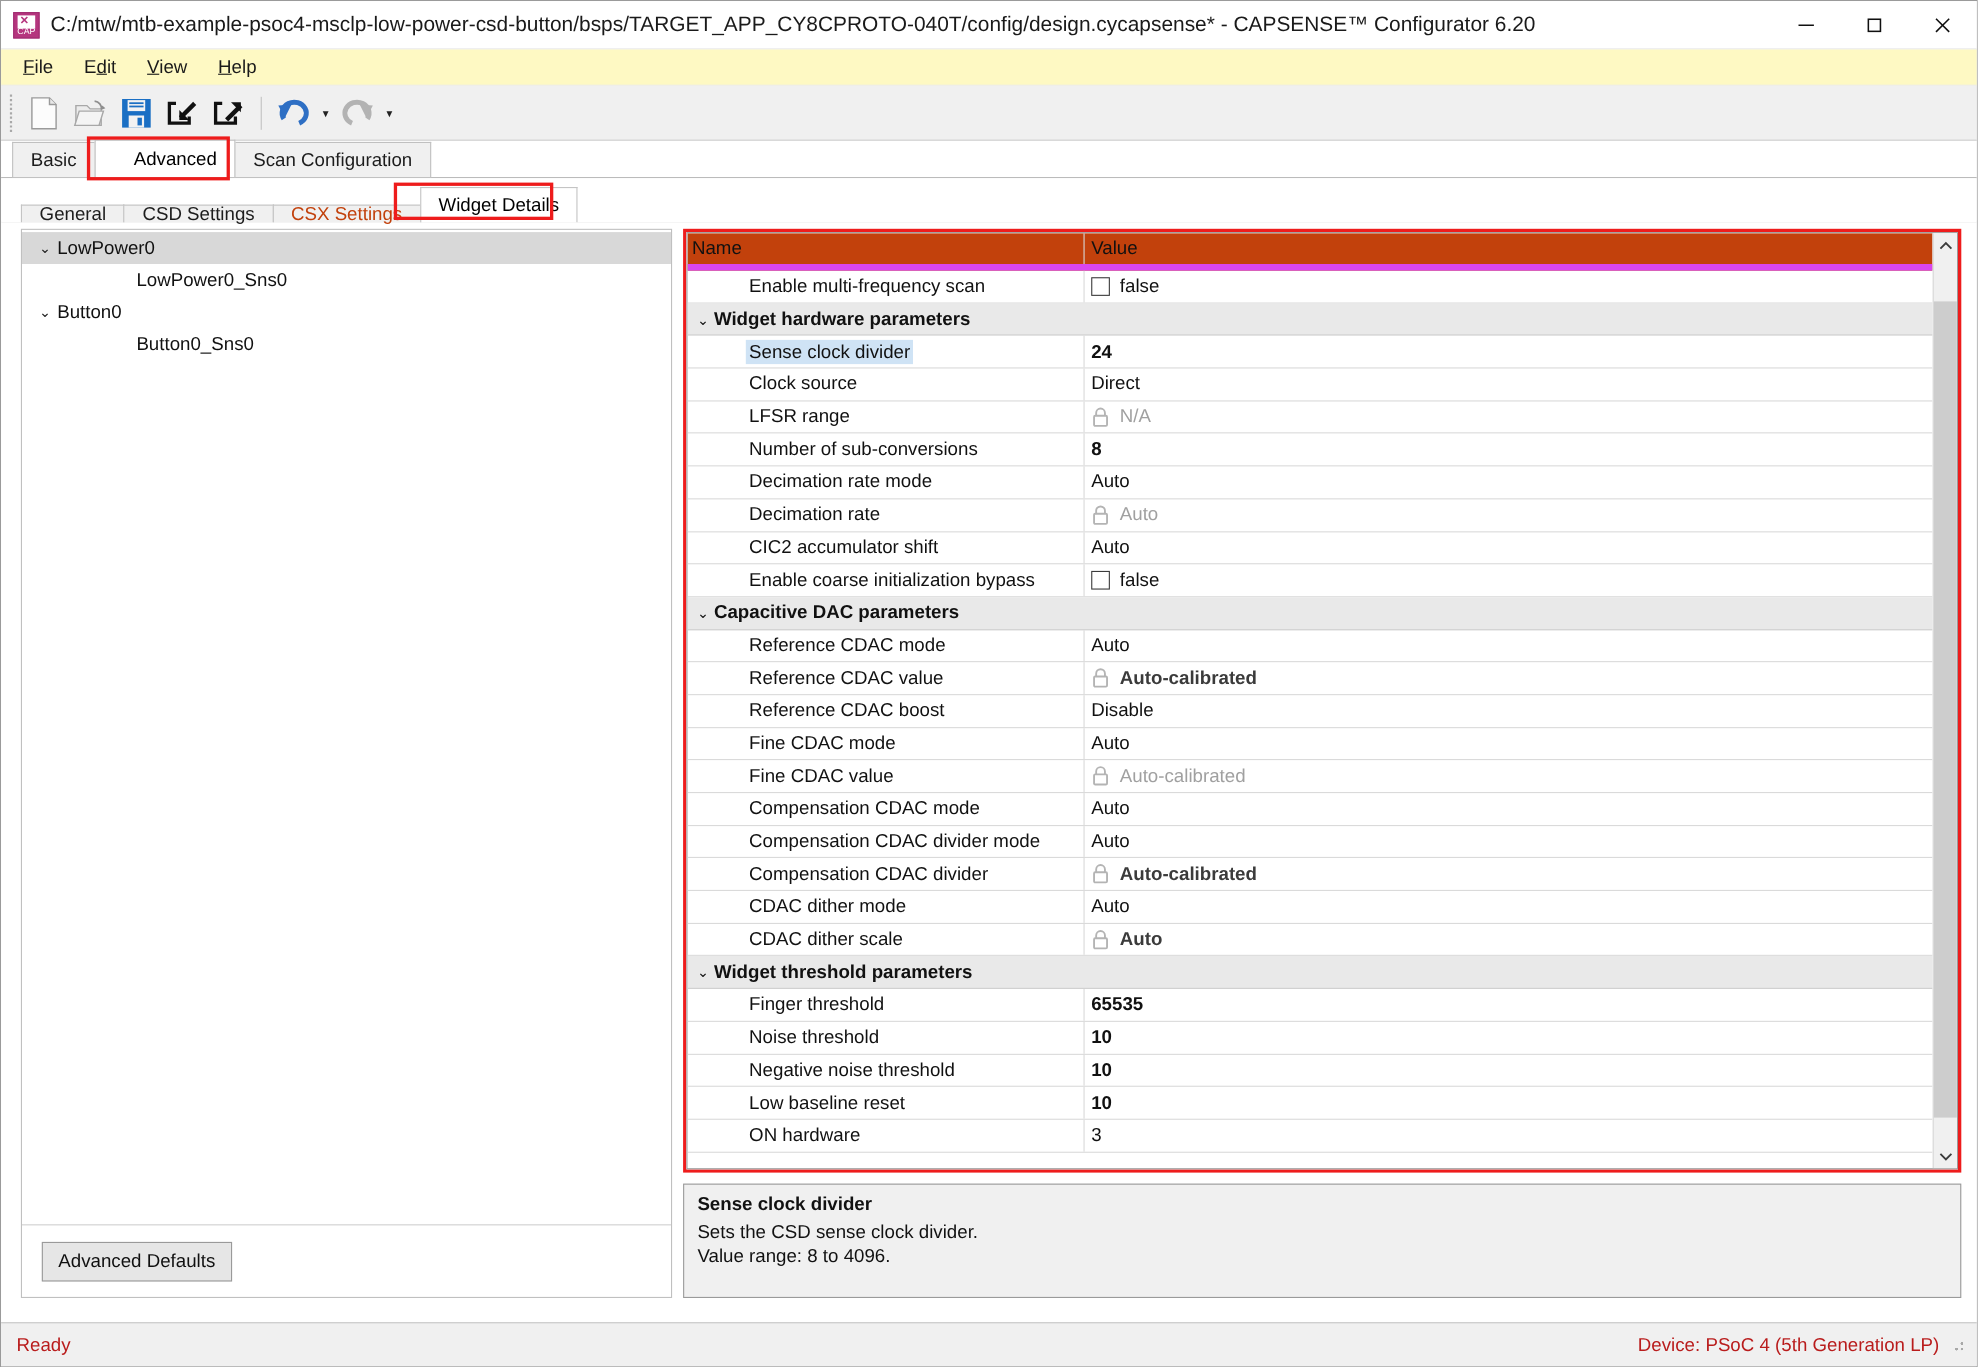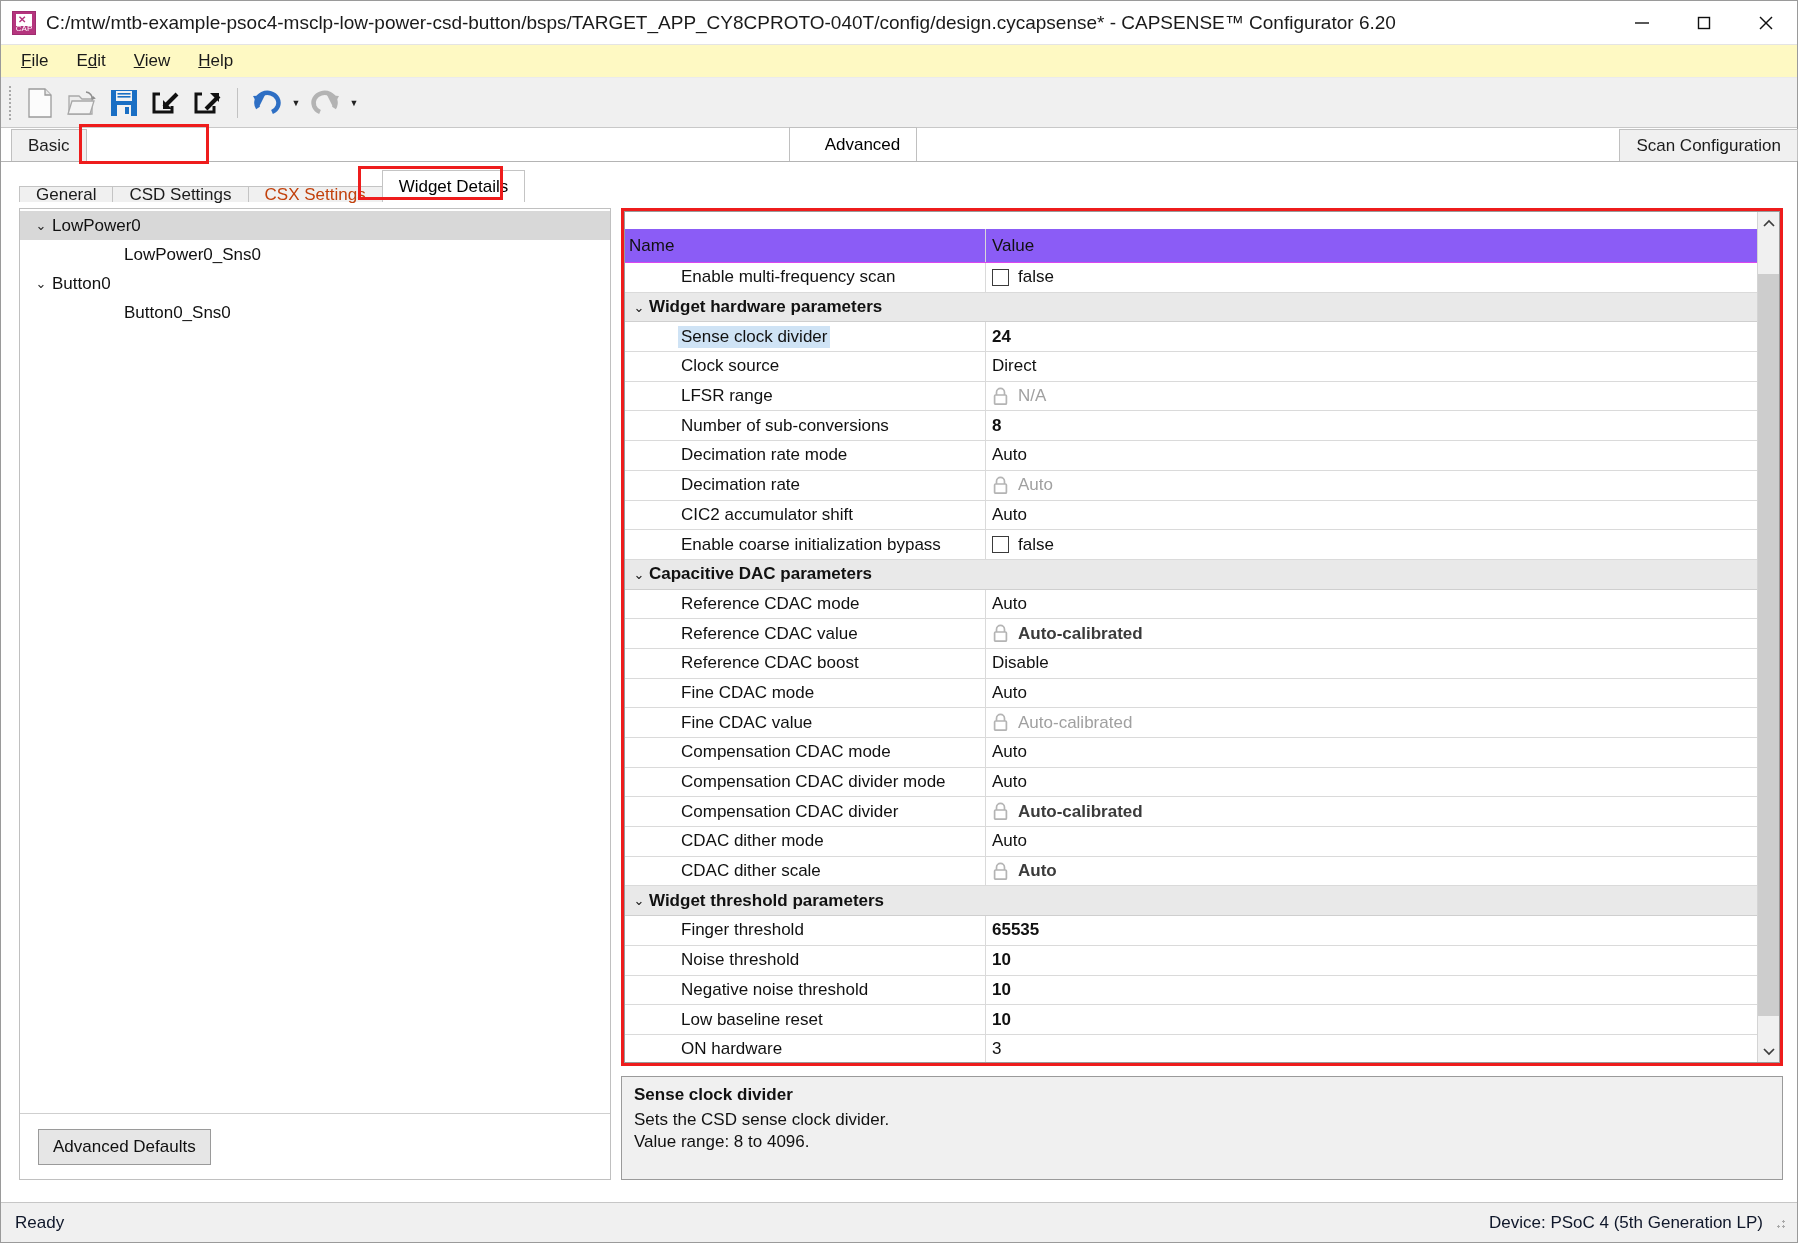--- a/index.html
+++ b/index.html
@@ -118,21 +118,20 @@
   
   .outer-tabs {
     flex: 0 0 34px;
     height: 34px;
     background: #ffffff;
     display: flex;
     align-items: flex-end;
     padding-left: 10px;
     border-bottom: 1px solid #b4b4b4;
     position: relative;
-    justify-content: space-between;
   }
   .otab {
     height: 32px;
     padding: 0 16px;
     display: flex; align-items: center;
     font-size: 17px; color: #1c1c1c;
     background: #f0f0f0;
     border: 1px solid #c0c0c0;
     border-bottom: none;
     margin-right: -1px;
@@ -262,24 +261,23 @@
     min-width: 0;
     display: flex;
     flex-direction: column;
     overflow: hidden;
   }
   .grid-header {
     flex: 0 0 34px;
     display: flex;
     font-size: 17px;
     color: #111;
-    background: #8b5cf6;
-    border-bottom: 1px solid #d946ef;
+    background: #c2410c;
+    border-bottom: 6px solid #d946ef;
     align-items: center;
-    margin-top: 17px;
   }
   .hcell-name { width: 360px; flex: 0 0 360px; padding-left: 4px; }
   .hcell-val  { flex: 1 1 auto; padding-left: 6px; border-left: 1px solid #d8d8d8; height: 100%; display:flex; align-items:center;}
   .grid-body { flex: 1 1 auto; overflow: hidden; }
 
   .grow {
     height: 29.7px;
     display: flex;
     align-items: center;
     border-bottom: 1px solid #dadada;
@@ -376,21 +374,21 @@
   
   .statusbar {
     flex: 0 0 40px;
     height: 40px;
     background: #f0f0f0;
     border-top: 1px solid #c6c6c6;
     display: flex;
     align-items: center;
     justify-content: space-between;
     font-size: 17px;
-    color: #0f172a;
+    color: #b91c1c;
     padding: 0 6px 0 14px;
   }
   .status-right { display: flex; align-items: center; gap: 10px; }
   .grip-dots {
     width: 14px; height: 14px;
     background-image:
       radial-gradient(#a8a8a8 34%, transparent 36%),
       radial-gradient(#a8a8a8 34%, transparent 36%),
       radial-gradient(#a8a8a8 34%, transparent 36%);
     background-size: 5px 5px;

